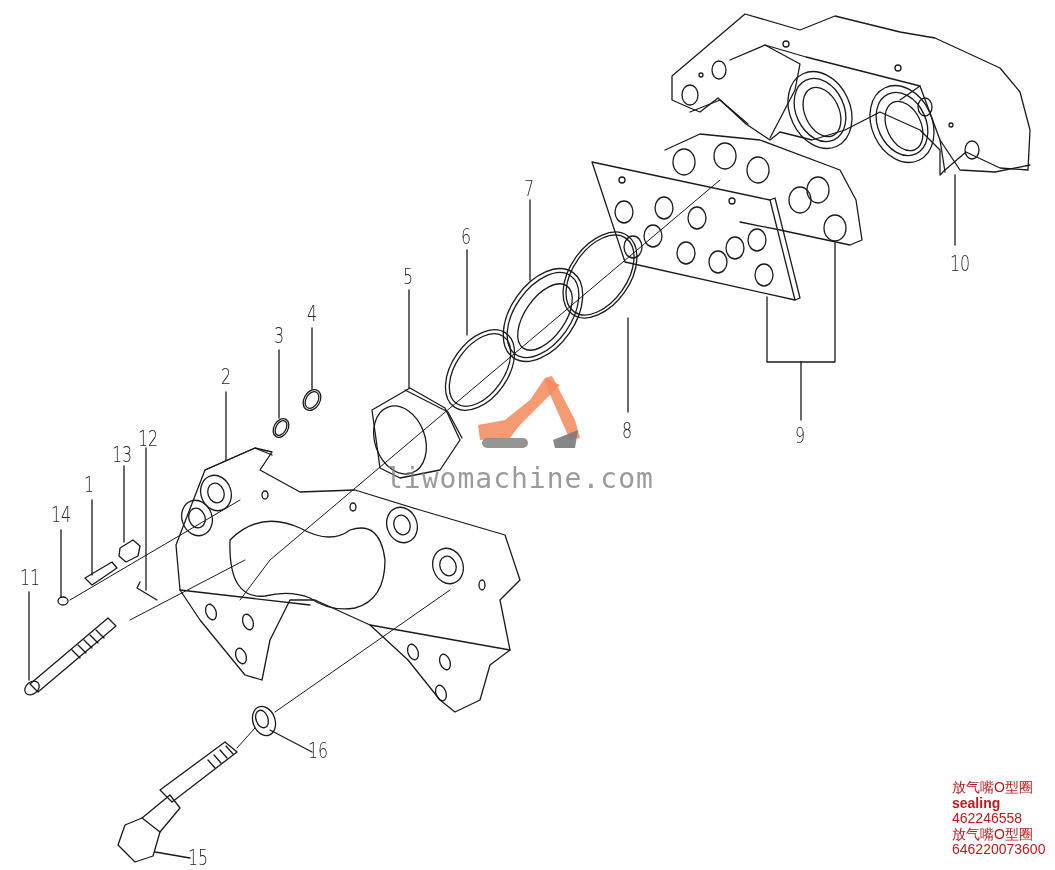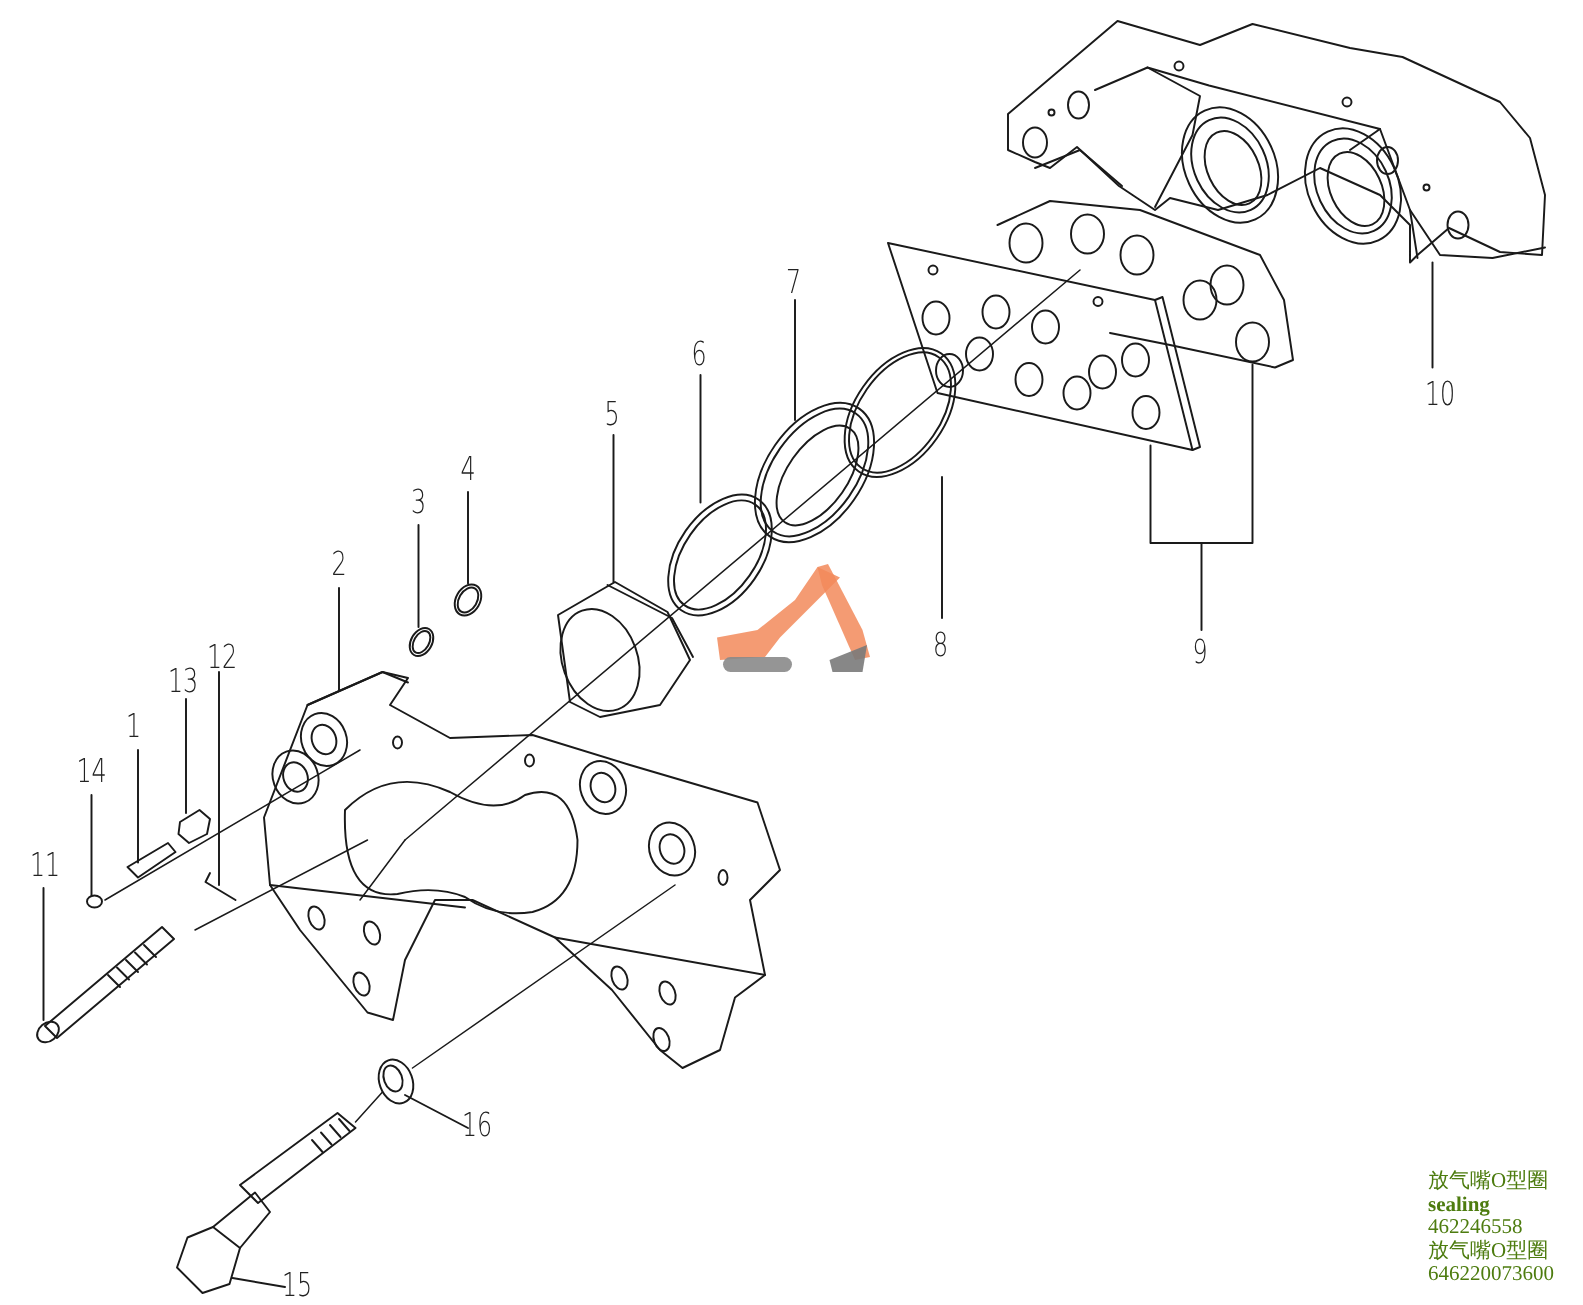--- a/index.html
+++ b/index.html
@@ -1,21 +1,21 @@
 <!DOCTYPE html>
 <html><head>
 <meta charset="utf-8">
 <style>
   html, body { margin: 0; padding: 0; background: #ffffff; }
   body { width: 1055px; height: 870px; position: relative; overflow: hidden; font-family: "DejaVu Sans", sans-serif; }
   #stage { position: absolute; left: 0; top: 0; width: 1055px; height: 870px; }
   svg.drawing { position: absolute; left: 0; top: 0; }
   .callout { position: absolute; font-family: "DejaVu Sans", sans-serif; font-size: 22px; color: #222; transform: scaleX(0.72); transform-origin: left top; line-height: 1; font-weight: 300; }
   .watermark-text { position: absolute; left: 386px; top: 462px; font-family: "DejaVu Sans Mono", monospace; font-size: 28px; letter-spacing: 1px; color: #7a7a7a; opacity: 0.75; }
-  .note { position: absolute; left: 952px; top: 780px; width: 103px; overflow: hidden; white-space: nowrap; color: #4d7c0f; font-family: Liberation Serif, serif; font-size: 14px; line-height: 15.5px; }
+  .note { position: absolute; left: 952px; top: 780px; width: 103px; overflow: hidden; white-space: nowrap; color: #b91c1c; font-family: Liberation Sans, sans-serif; font-size: 14px; line-height: 15.5px; }
   .note div { white-space: nowrap; }
   .note .bold { font-weight: bold; }
 </style>
 </head>
 <body>
 
 <div id="stage">
 
 <svg class="drawing" width="1055" height="870" viewBox="0 0 1055 870" fill="none" stroke="#1a1a1a" stroke-width="1.3" stroke-linejoin="round" stroke-linecap="round">
 
@@ -199,20 +199,21 @@
 <div class="callout" style="left:622px;top:420px;">8</div>
 <div class="callout" style="left:795px;top:425px;">9</div>
 <div class="callout" style="left:950px;top:253px;">10</div>
 <div class="callout" style="left:20px;top:567px;">11</div>
 <div class="callout" style="left:138px;top:428px;">12</div>
 <div class="callout" style="left:112px;top:444px;">13</div>
 <div class="callout" style="left:51px;top:504px;">14</div>
 <div class="callout" style="left:188px;top:847px;">15</div>
 <div class="callout" style="left:308px;top:740px;">16</div>
 
+<div class="watermark-text">liwomachine.com</div>
 
 <div class="note">
   <div>放气嘴O型圈</div>
   <div class="bold">sealing</div>
   <div>462246558</div>
   <div>放气嘴O型圈</div>
   <div>646220073600</div>
 </div>
 
 </div>

